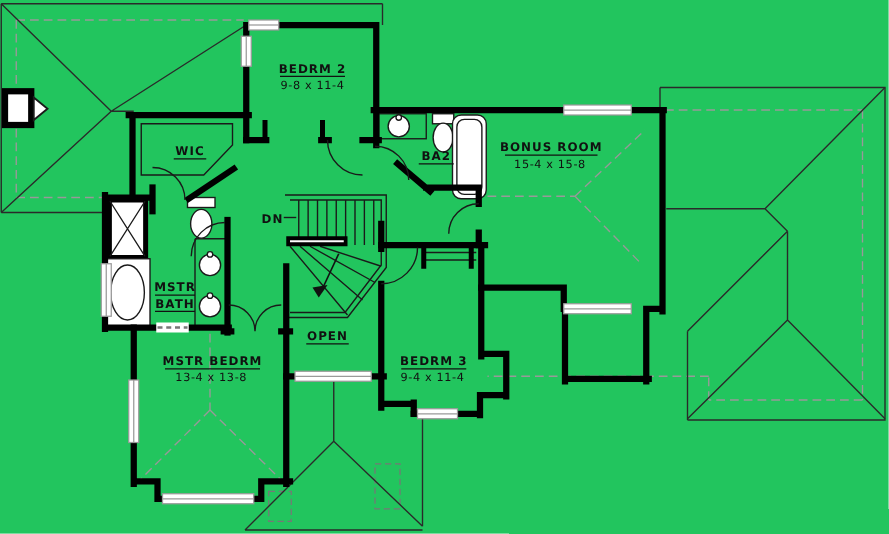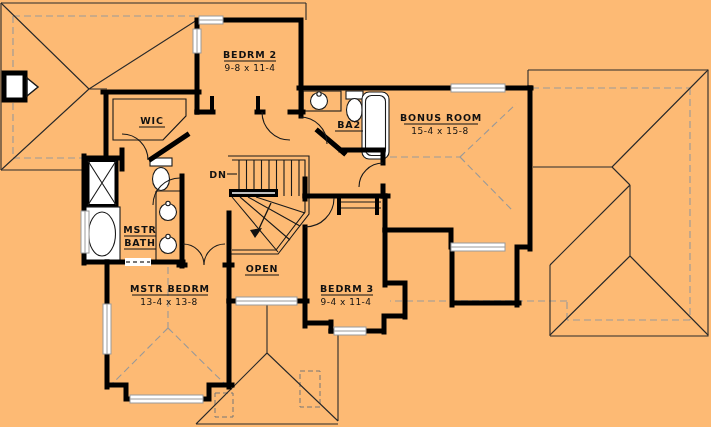--- a/index.html
+++ b/index.html
@@ -1,16 +1,16 @@
 <!DOCTYPE html>
 <html><head>
 <meta charset="utf-8">
 <style>
   html,body { margin:0; padding:0; background:#ffffff; }
-  #plan-wrap { width:711px; height:427px; position:relative; background:#fdba74; overflow:hidden; }
+  #plan-wrap { width:711px; height:427px; position:relative; background:#22c55e; overflow:hidden; }
   svg { display:block; }
   .wall   { stroke:#000; stroke-width:5; fill:none; stroke-linecap:square; }
   .wall4  { stroke:#000; stroke-width:4; fill:none; stroke-linecap:square; }
   .thin   { stroke:#1a1a1a; stroke-width:1.1; fill:none; }
   .roof   { stroke:#2a2a2a; stroke-width:1.1; fill:none; }
   .dash   { stroke:#999; stroke-width:1.1; fill:none; stroke-dasharray:7 4; }
   .dash2  { stroke:#777; stroke-width:1; fill:none; stroke-dasharray:5 3; }
   .fix    { stroke:#1a1a1a; stroke-width:1.1; fill:#fff; }
   .winr   { fill:#fff; stroke:#9a9a9a; stroke-width:1; }
   .winl   { stroke:#9a9a9a; stroke-width:1; fill:none; }

